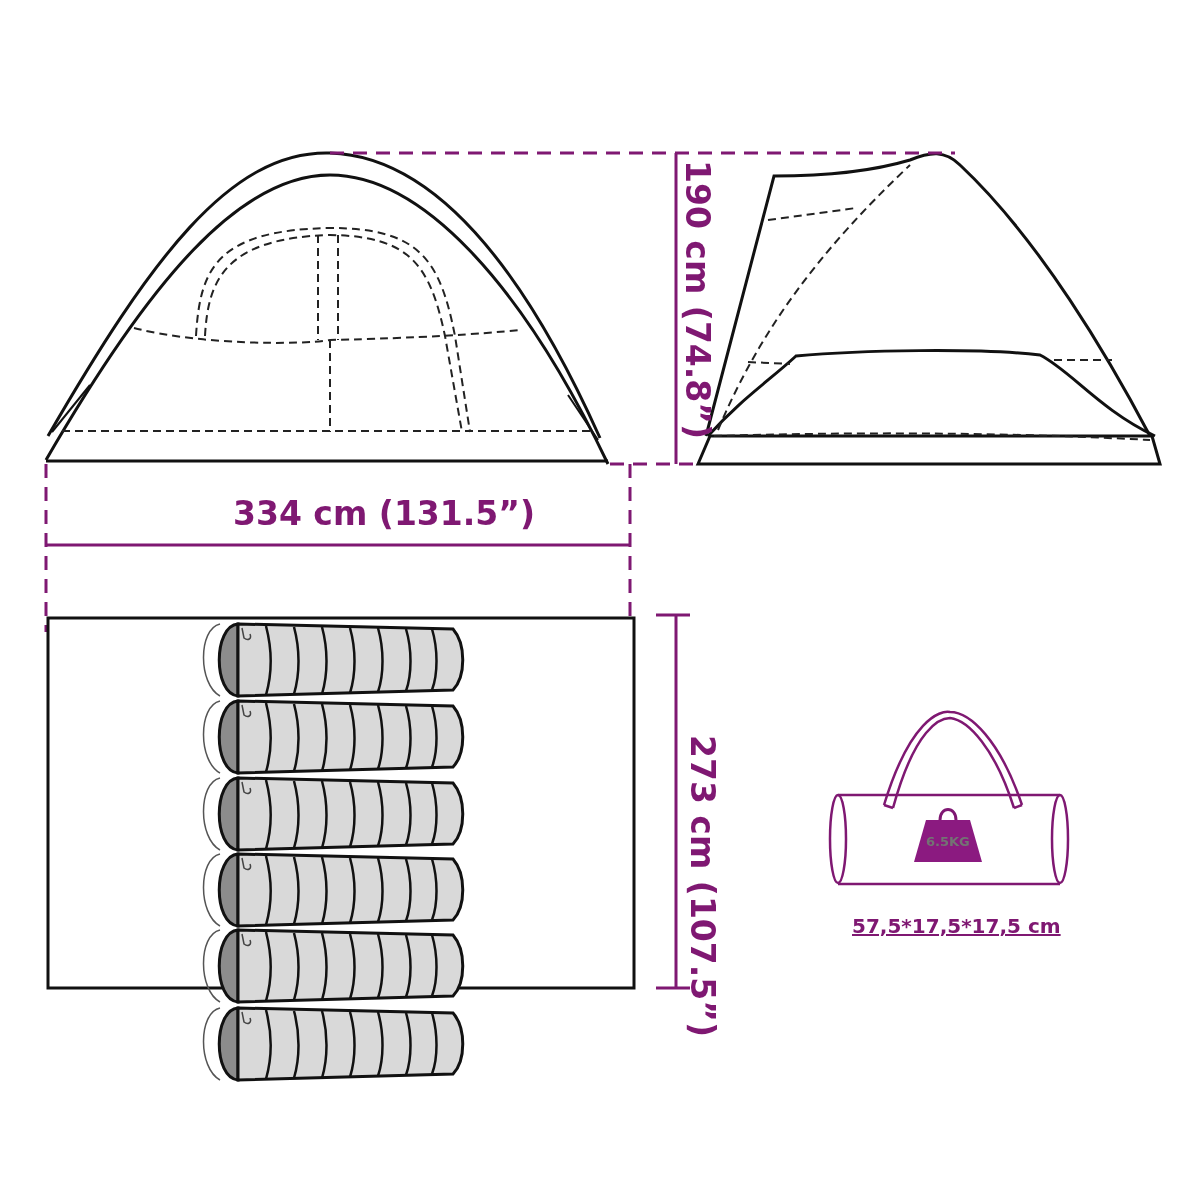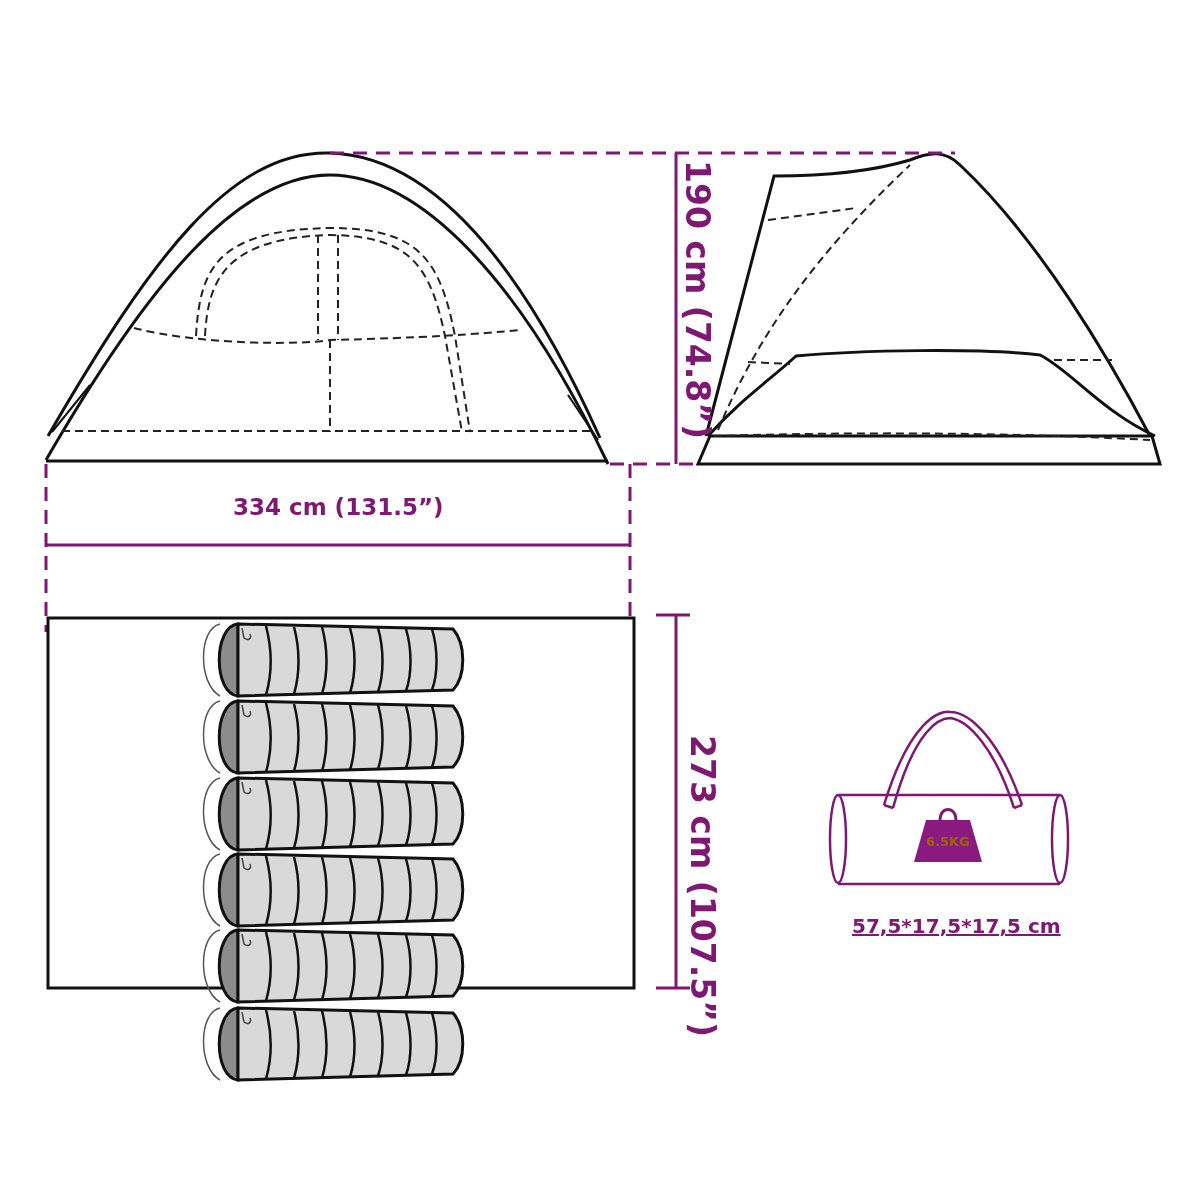--- a/index.html
+++ b/index.html
@@ -1,23 +1,23 @@
 <!DOCTYPE html>
 <html><head>
 <meta charset="utf-8">
 <style>
   html, body { margin: 0; padding: 0; background: #ffffff; }
   body { width: 1200px; height: 1200px; position: relative; overflow: hidden;
          font-family: "DejaVu Sans", "Liberation Sans", sans-serif; }
   .layer { position: absolute; left: 0; top: 0; width: 1200px; height: 1200px; }
   .label { position: absolute; color: #7f1872; font-weight: bold; white-space: nowrap; }
-  .label-h { font-size: 23px; }
+  .label-h { font-size: 33px; }
   .label-v { font-size: 33px; transform-origin: 0 0; transform: rotate(90deg); }
   .label-bag { font-size: 20px; text-decoration: underline; }
-  .weight-text { position: absolute; color: #a16207; font-weight: bold; font-size: 13px; }
+  .weight-text { position: absolute; color: #737373; font-weight: bold; font-size: 13px; }
 </style>
 </head>
 <body>
 
 <svg class="layer" viewBox="0 0 1200 1200" xmlns="http://www.w3.org/2000/svg">
 
   <g fill="none" stroke="#111" stroke-width="3">
 
     <path d="M48,436 C150,260 230,150 330,153 C430,156 520,260 600,438"></path>
 

